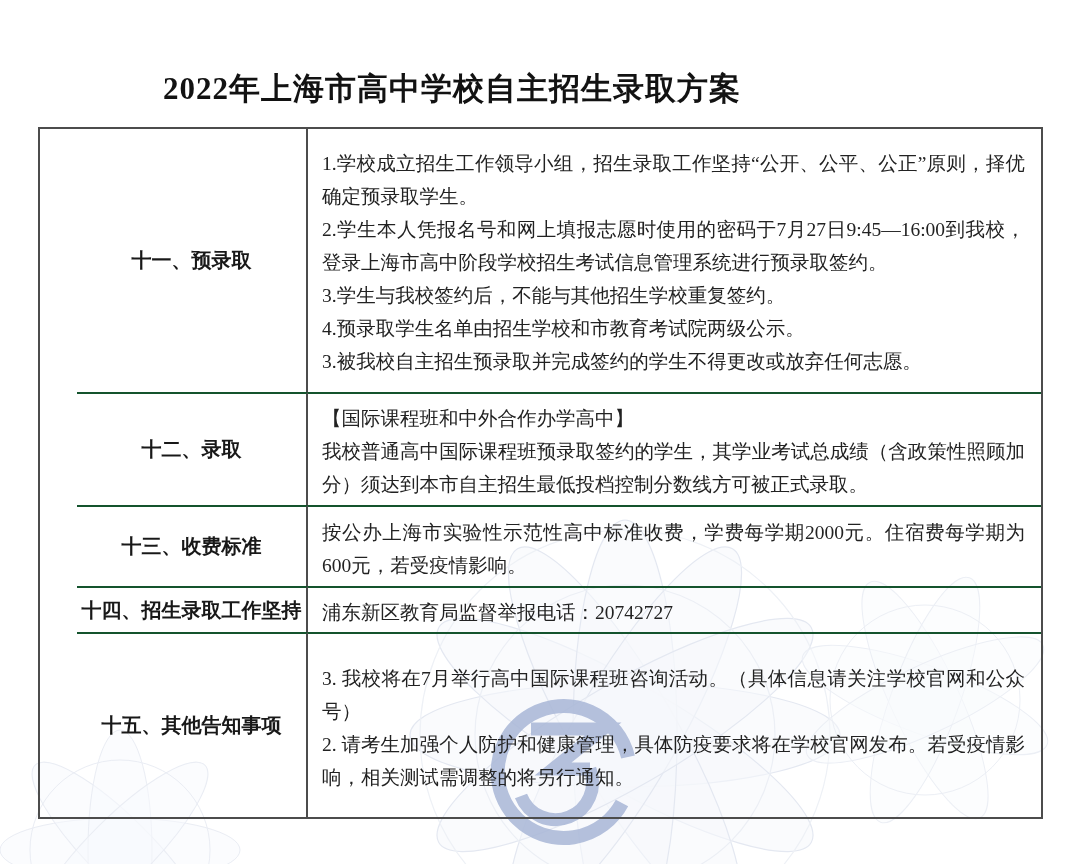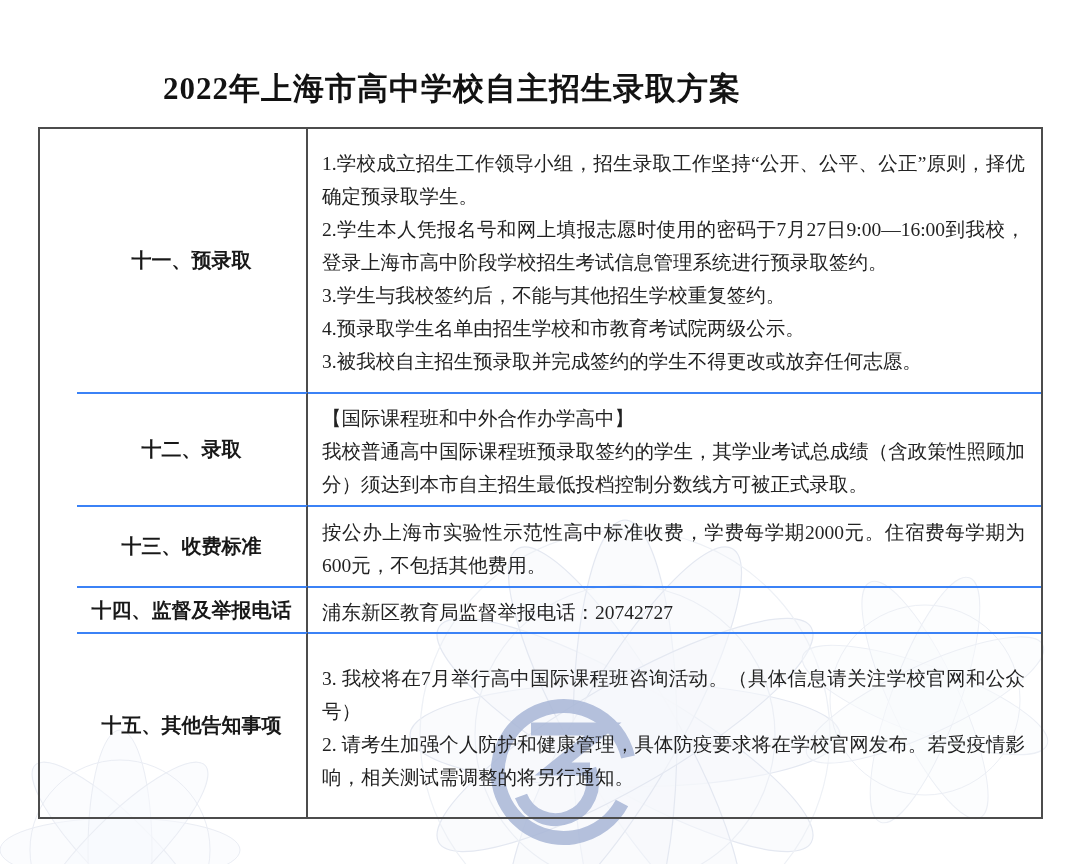--- a/index.html
+++ b/index.html
@@ -33,21 +33,21 @@
     display:flex;align-items:center;justify-content:center;
     font-weight:bold;font-size:20px;color:#181818;
     text-align:center;background:transparent;margin-left:37px;
   }
   .td{
     box-sizing:border-box;padding:8px 16px 4px 14px;
     display:flex;flex-direction:column;justify-content:center;
     font-size:19.5px;line-height:33px;color:#222;
     background:transparent;
   }
-  .bt{border-top:2px solid #3b82f6;}
+  .bt{border-top:2px solid #14532d;}
   .td p{margin:0;text-align:justify;}
 </style>
 </head>
 <body>
 
 <svg class="watermark-layer" width="1080" height="864" viewBox="0 0 1080 864" aria-hidden="true">
 
   <g stroke="#e4e8f1" fill="rgba(246,248,252,0.55)" stroke-width="1.2">
     <g transform="translate(625,735)">
       <ellipse rx="215" ry="52" transform="rotate(0)"></ellipse>
@@ -90,43 +90,43 @@
 
 <div class="doc-title">2022年上海市高中学校自主招生录取方案</div>
 
 <div class="doc-table">
 
   <div class="th">
     <span>十一、预录取</span>
   </div>
   <div class="td">
     <p>1.学校成立招生工作领导小组，招生录取工作坚持“公开、公平、公正”原则，择优确定预录取学生。</p>
-    <p>2.学生本人凭报名号和网上填报志愿时使用的密码于7月27日9:00—16:00到我校，登录上海市高中阶段学校招生考试信息管理系统进行预录取签约。</p>
+    <p>2.学生本人凭报名号和网上填报志愿时使用的密码于7月27日9:45—16:00到我校，登录上海市高中阶段学校招生考试信息管理系统进行预录取签约。</p>
     <p>3.学生与我校签约后，不能与其他招生学校重复签约。</p>
     <p>4.预录取学生名单由招生学校和市教育考试院两级公示。</p>
     <p>3.被我校自主招生预录取并完成签约的学生不得更改或放弃任何志愿。</p>
   </div>
 
   <div class="th bt">
     <span>十二、录取</span>
   </div>
   <div class="td bt">
     <p>【国际课程班和中外合作办学高中】</p>
     <p>我校普通高中国际课程班预录取签约的学生，其学业考试总成绩（含政策性照顾加分）须达到本市自主招生最低投档控制分数线方可被正式录取。</p>
   </div>
 
   <div class="th bt">
     <span>十三、收费标准</span>
   </div>
   <div class="td bt">
-    <p>按公办上海市实验性示范性高中标准收费，学费每学期2000元。住宿费每学期为600元，不包括其他费用。</p>
+    <p>按公办上海市实验性示范性高中标准收费，学费每学期2000元。住宿费每学期为600元，若受疫情影响。</p>
   </div>
 
   <div class="th bt">
-    <span>十四、监督及举报电话</span>
+    <span>十四、招生录取工作坚持</span>
   </div>
   <div class="td bt">
     <p>浦东新区教育局监督举报电话：20742727</p>
   </div>
 
   <div class="th bt">
     <span>十五、其他告知事项</span>
   </div>
   <div class="td bt">
     <p>3. 我校将在7月举行高中国际课程班咨询活动。（具体信息请关注学校官网和公众号）</p>

